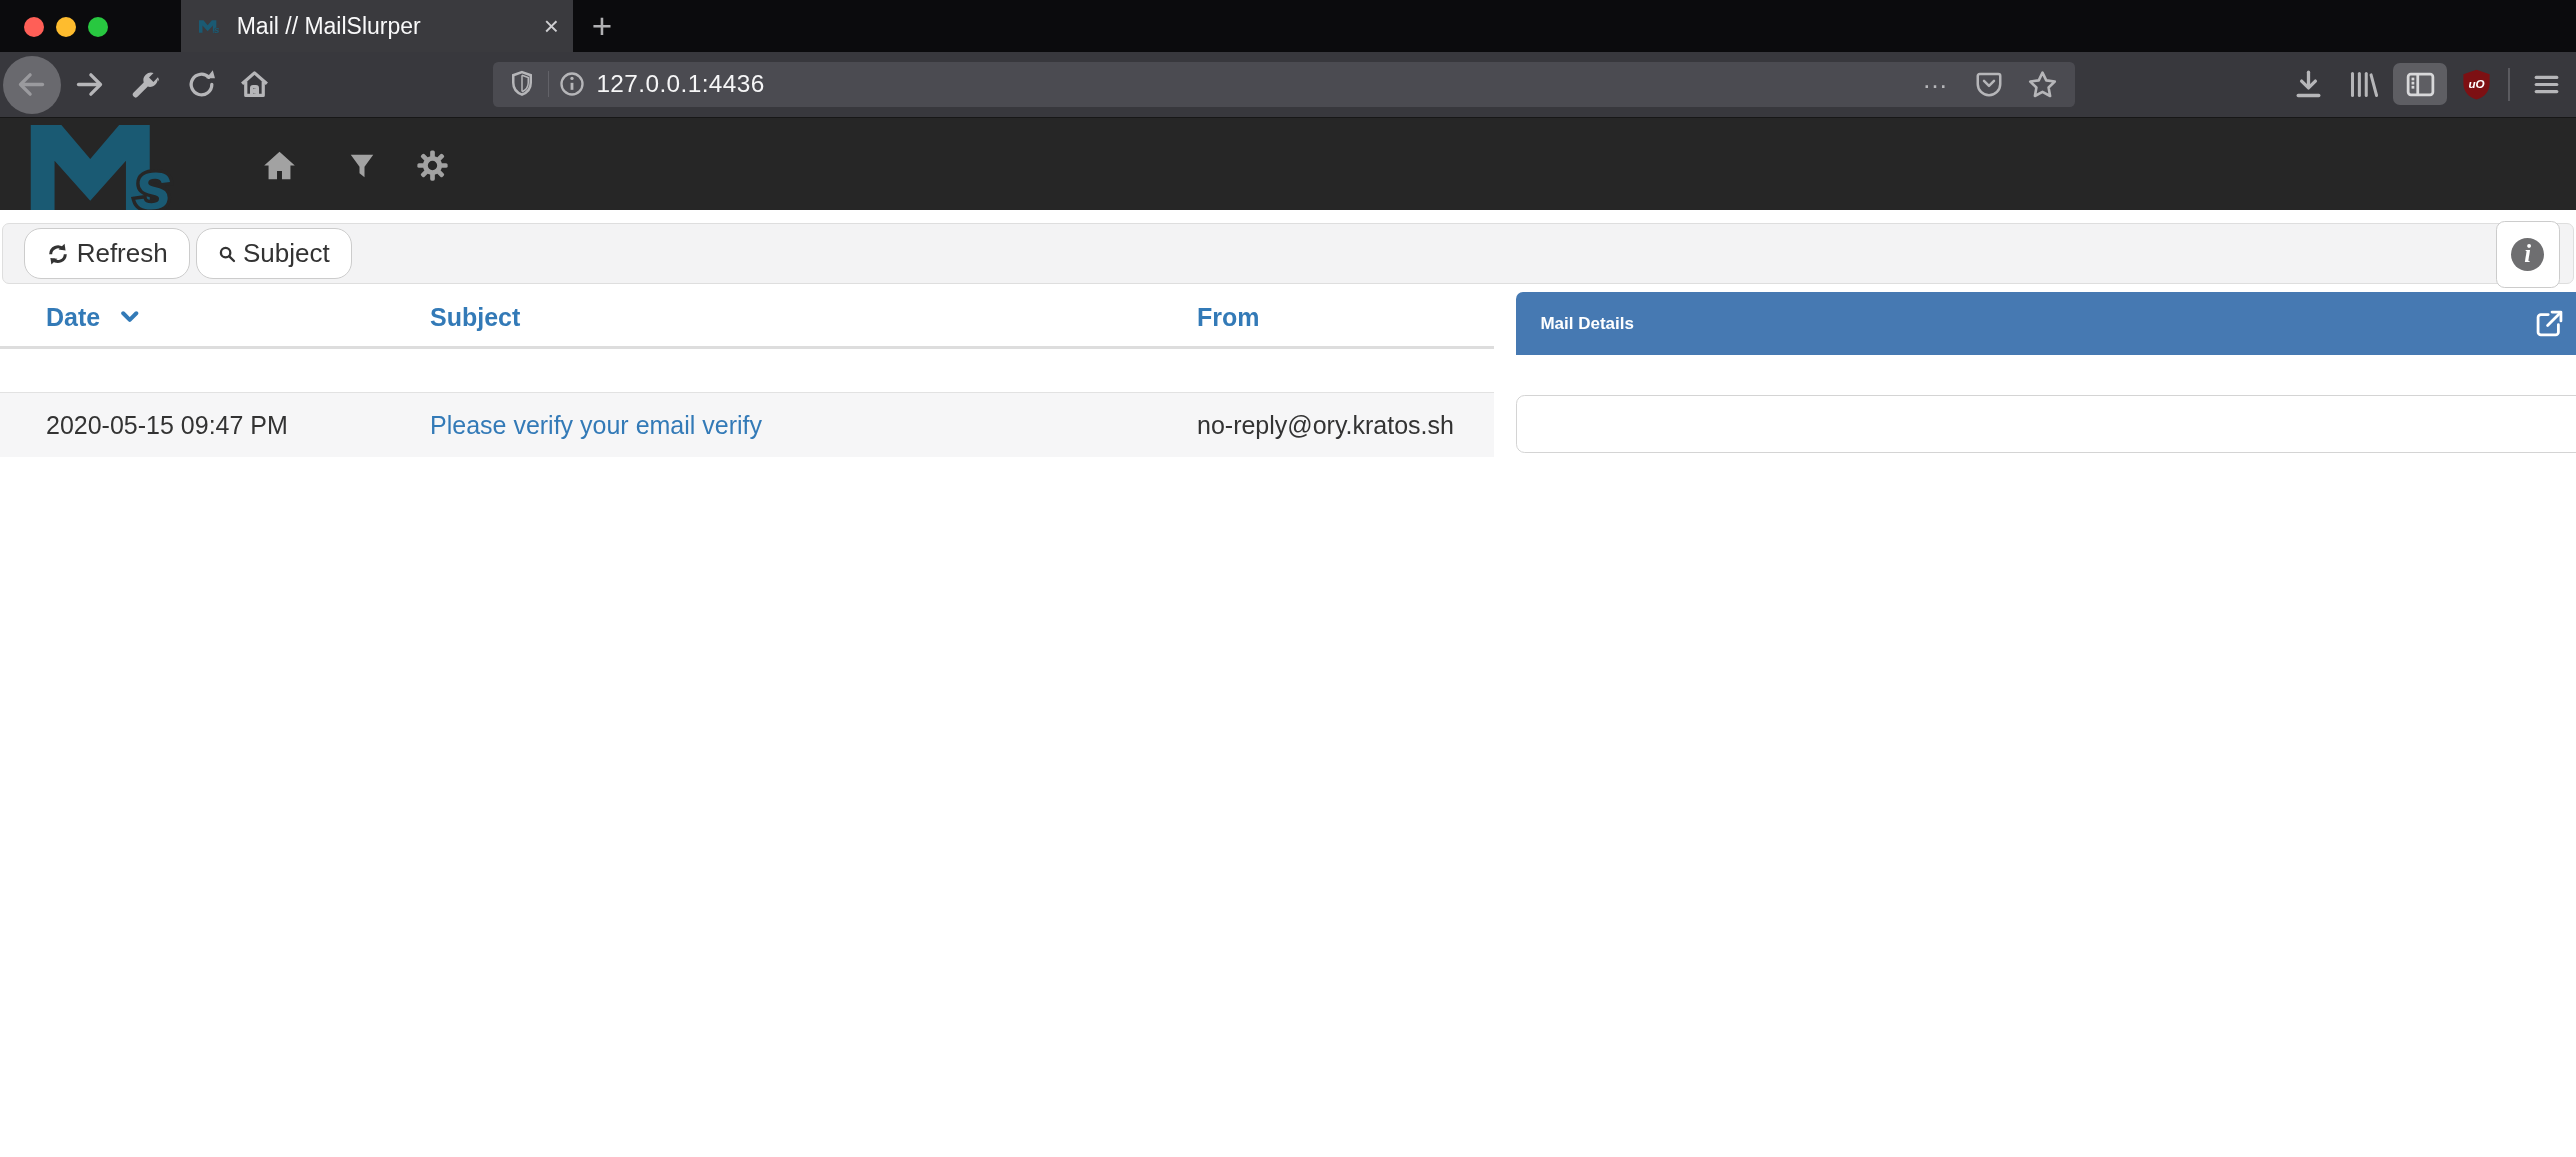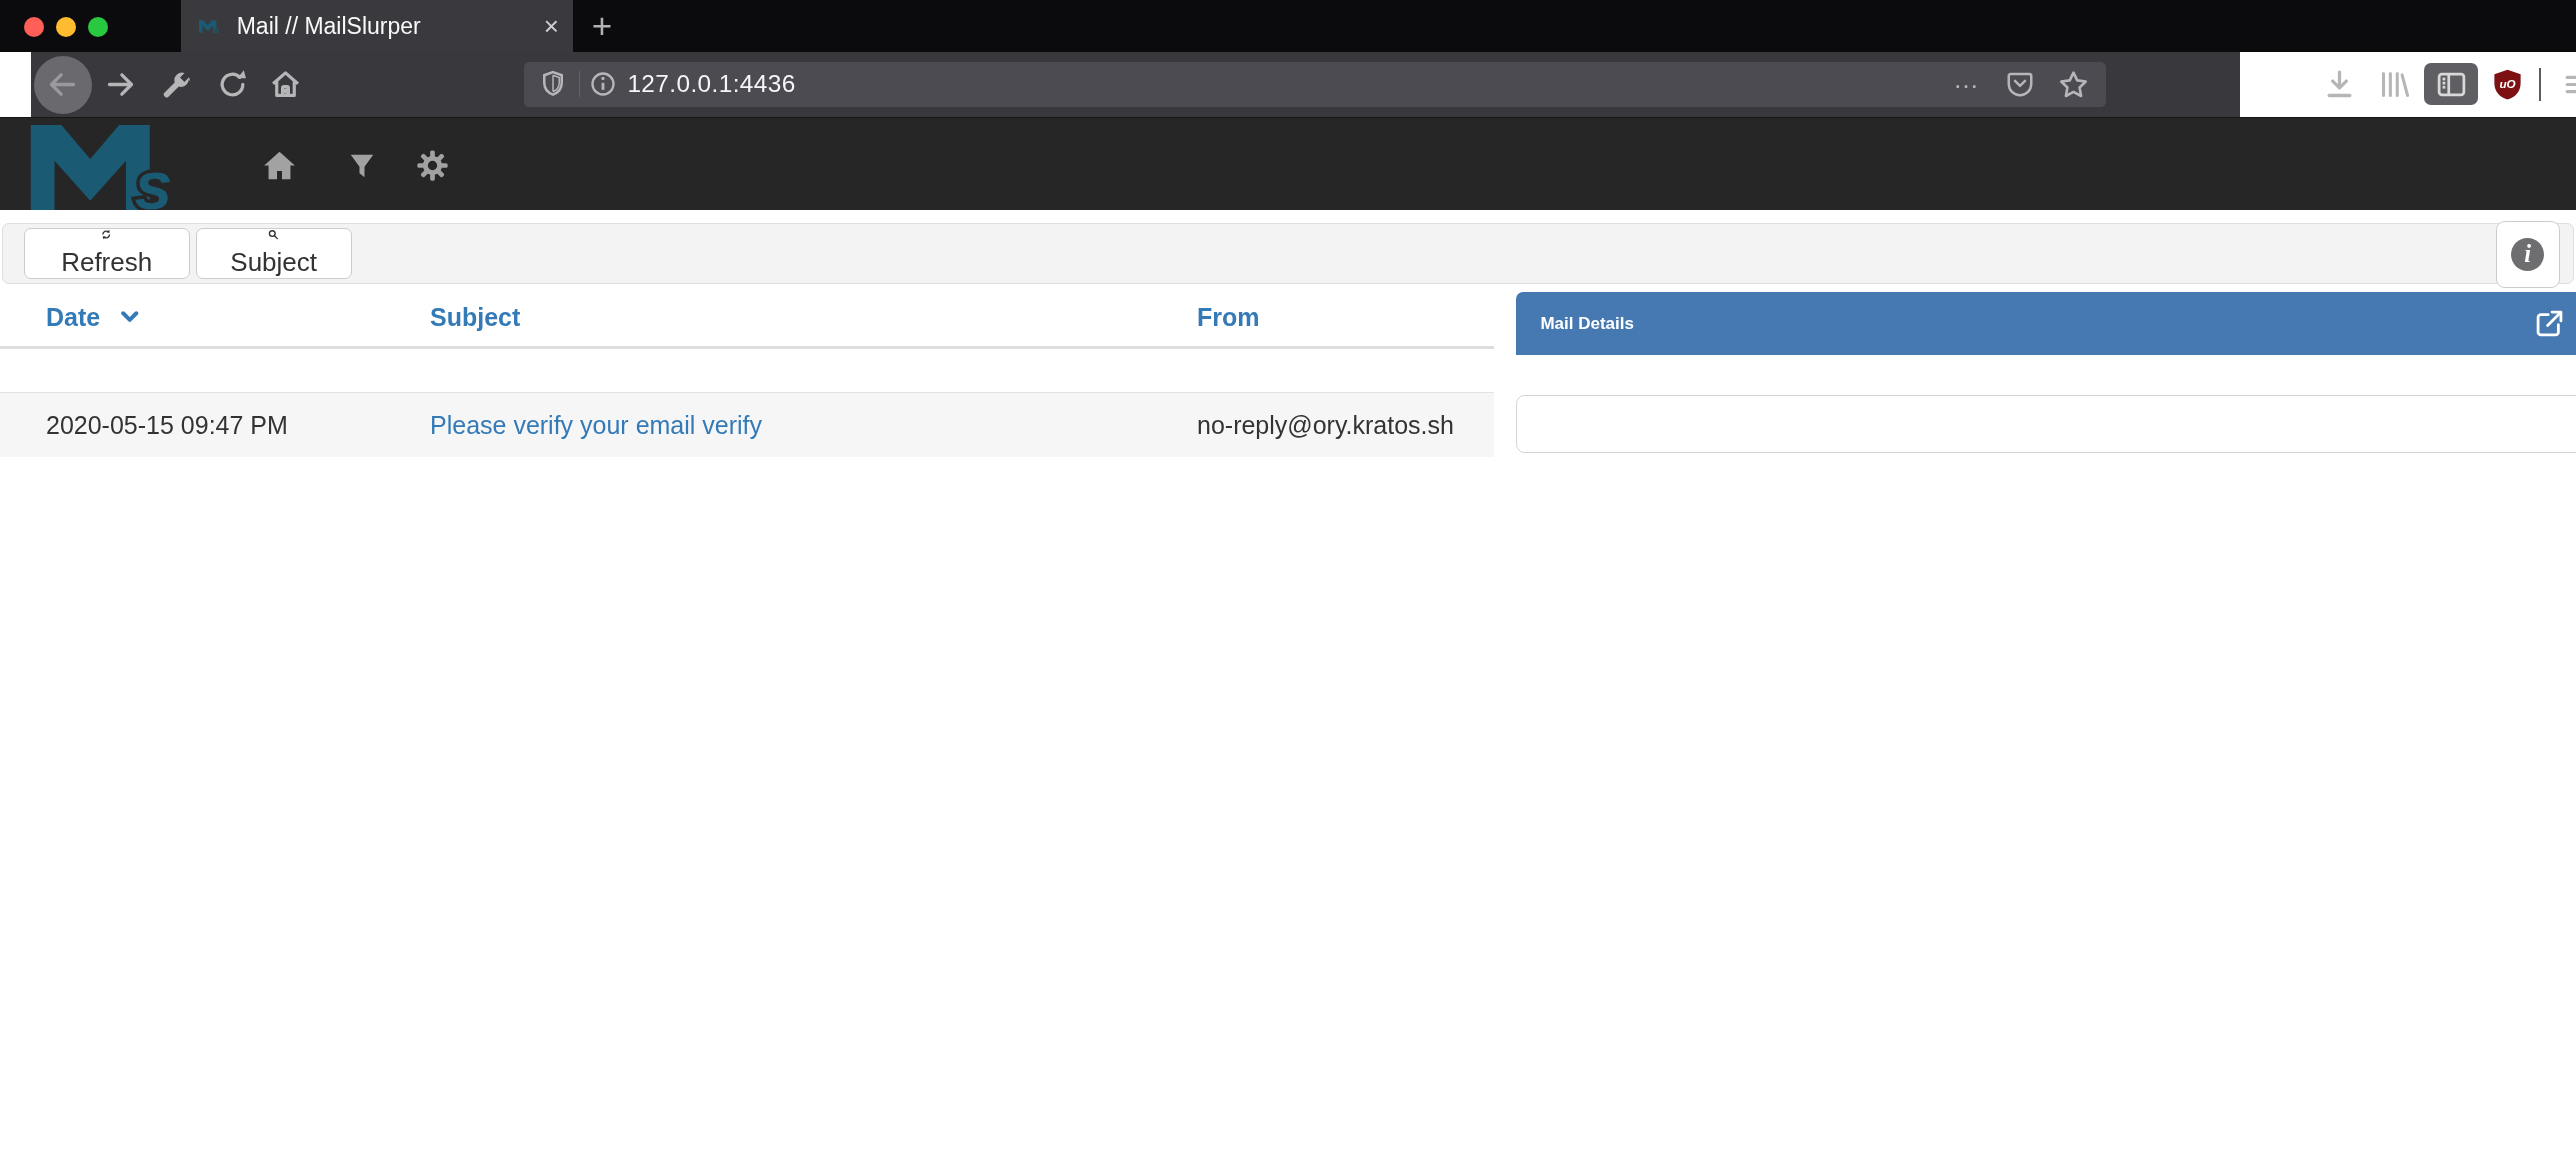--- a/index.html
+++ b/index.html
@@ -14,21 +14,21 @@
   .t-green  { left:88px; background:#28c840; }
 
   .tab { position:absolute; left:181px; top:0; width:392px; height:52px; background:#3a3a3e;
          display:flex; align-items:center; }
   .tab-favicon { margin-left:17.5px; width:26px; height:21px; flex:0 0 auto; }
   .tab-title { margin-left:12.2px; font-size:23px; color:#f9f9fa; white-space:nowrap; }
   .tab-close { margin-left:auto; margin-right:14px; font-size:26px; color:#cfcfd2; line-height:1; }
   .newtab { position:absolute; left:581px; top:0; width:42px; height:52px; color:#b1b1b3;
             font-size:35px; font-weight:300; display:flex; align-items:center; justify-content:center; }
 
-  .toolbar { position:absolute; left:0; top:52px; width:2209px; height:65px; background:#38383d;margin-left:31px; }
+  .toolbar { position:absolute; left:0; top:52px; width:2576px; height:65px; background:#38383d; }
   .tbtn { position:absolute; top:15px; width:35px; height:35px; display:flex; align-items:center; justify-content:center;font-style:italic; }
   .back-circle { position:absolute; left:2.6px; top:3.5px; width:58px; height:58px; border-radius:50%;
                  background:#69696e; display:flex; align-items:center; justify-content:center; }
   .urlbar { position:absolute; left:493px; top:9.6px; width:1582px; height:45px; background:#4b4b51;
             border-radius:5.2px; display:flex; align-items:center; }
   .urlbar .sep { width:1.7px; height:26px; background:#626268; margin:0 8.7px 0 10.5px; }
   .url-text { margin-left:10.5px; font-size:24.4px; color:#f6f6f7; letter-spacing:0.4px; }
   .url-right { margin-left:auto; display:flex; align-items:center; gap:23px; padding-right:17.5px; }
   .dots { color:#b6b6b9; font-size:26px; letter-spacing:2.6px; line-height:0; padding-bottom:10.5px; }
   .sidebar-active { position:absolute; left:2393px; top:11.3px; width:54px; height:42px;
@@ -37,23 +37,23 @@
 
   
   .sitenav { position:absolute; left:0; top:117px; width:2576px; height:93px; background:#262626;
              border-top:1.7px solid #171717; }
   .logo { position:absolute; left:22px; top:7px; }
   .navicon { position:absolute; top:30px; width:35px; height:35px; display:flex; align-items:center; justify-content:center; }
 
   
   .band { position:absolute; left:1.7px; top:223px; width:2572px; height:61px; background:#f3f3f4;
           border:0.9px solid #dedede; border-radius:7px; }
-  .btn { position:absolute; top:4.4px; height:51px; background:#fff; border:1.7px solid #ccc; border-radius:7px;
+  .btn { position:absolute; top:4.4px; height:51px; background:#fff; border:1.7px solid #ccc; border-radius:17px;
          display:flex; align-items:center; justify-content:center; gap:7px;
-         font-size:26px; color:#333; padding:0 21px;flex-direction:column; }
+         font-size:26px; color:#333; padding:0 21px; }
   .btn-refresh { left:21px; width:166px; }
   .btn-search  { left:193px; width:156px; }
   .btn-info { position:absolute; right:13px; top:-3.5px; width:64px; height:67px; background:#fff;
               border:1.7px solid #ccc; border-radius:8.7px; display:flex; align-items:center; justify-content:center; }
   .info-glyph { width:33px; height:33px; border-radius:50%; background:#6e6e70; color:#fff;
                 font-family:"Liberation Serif","DejaVu Serif",serif; font-weight:bold; font-style:italic;
                 font-size:24.4px; display:flex; align-items:center; justify-content:center; }
 
   .mail-table { position:absolute; left:0; top:288px; width:1494px; }
   .thead { height:61px; border-bottom:3.5px solid #ddd; display:flex; align-items:center;

